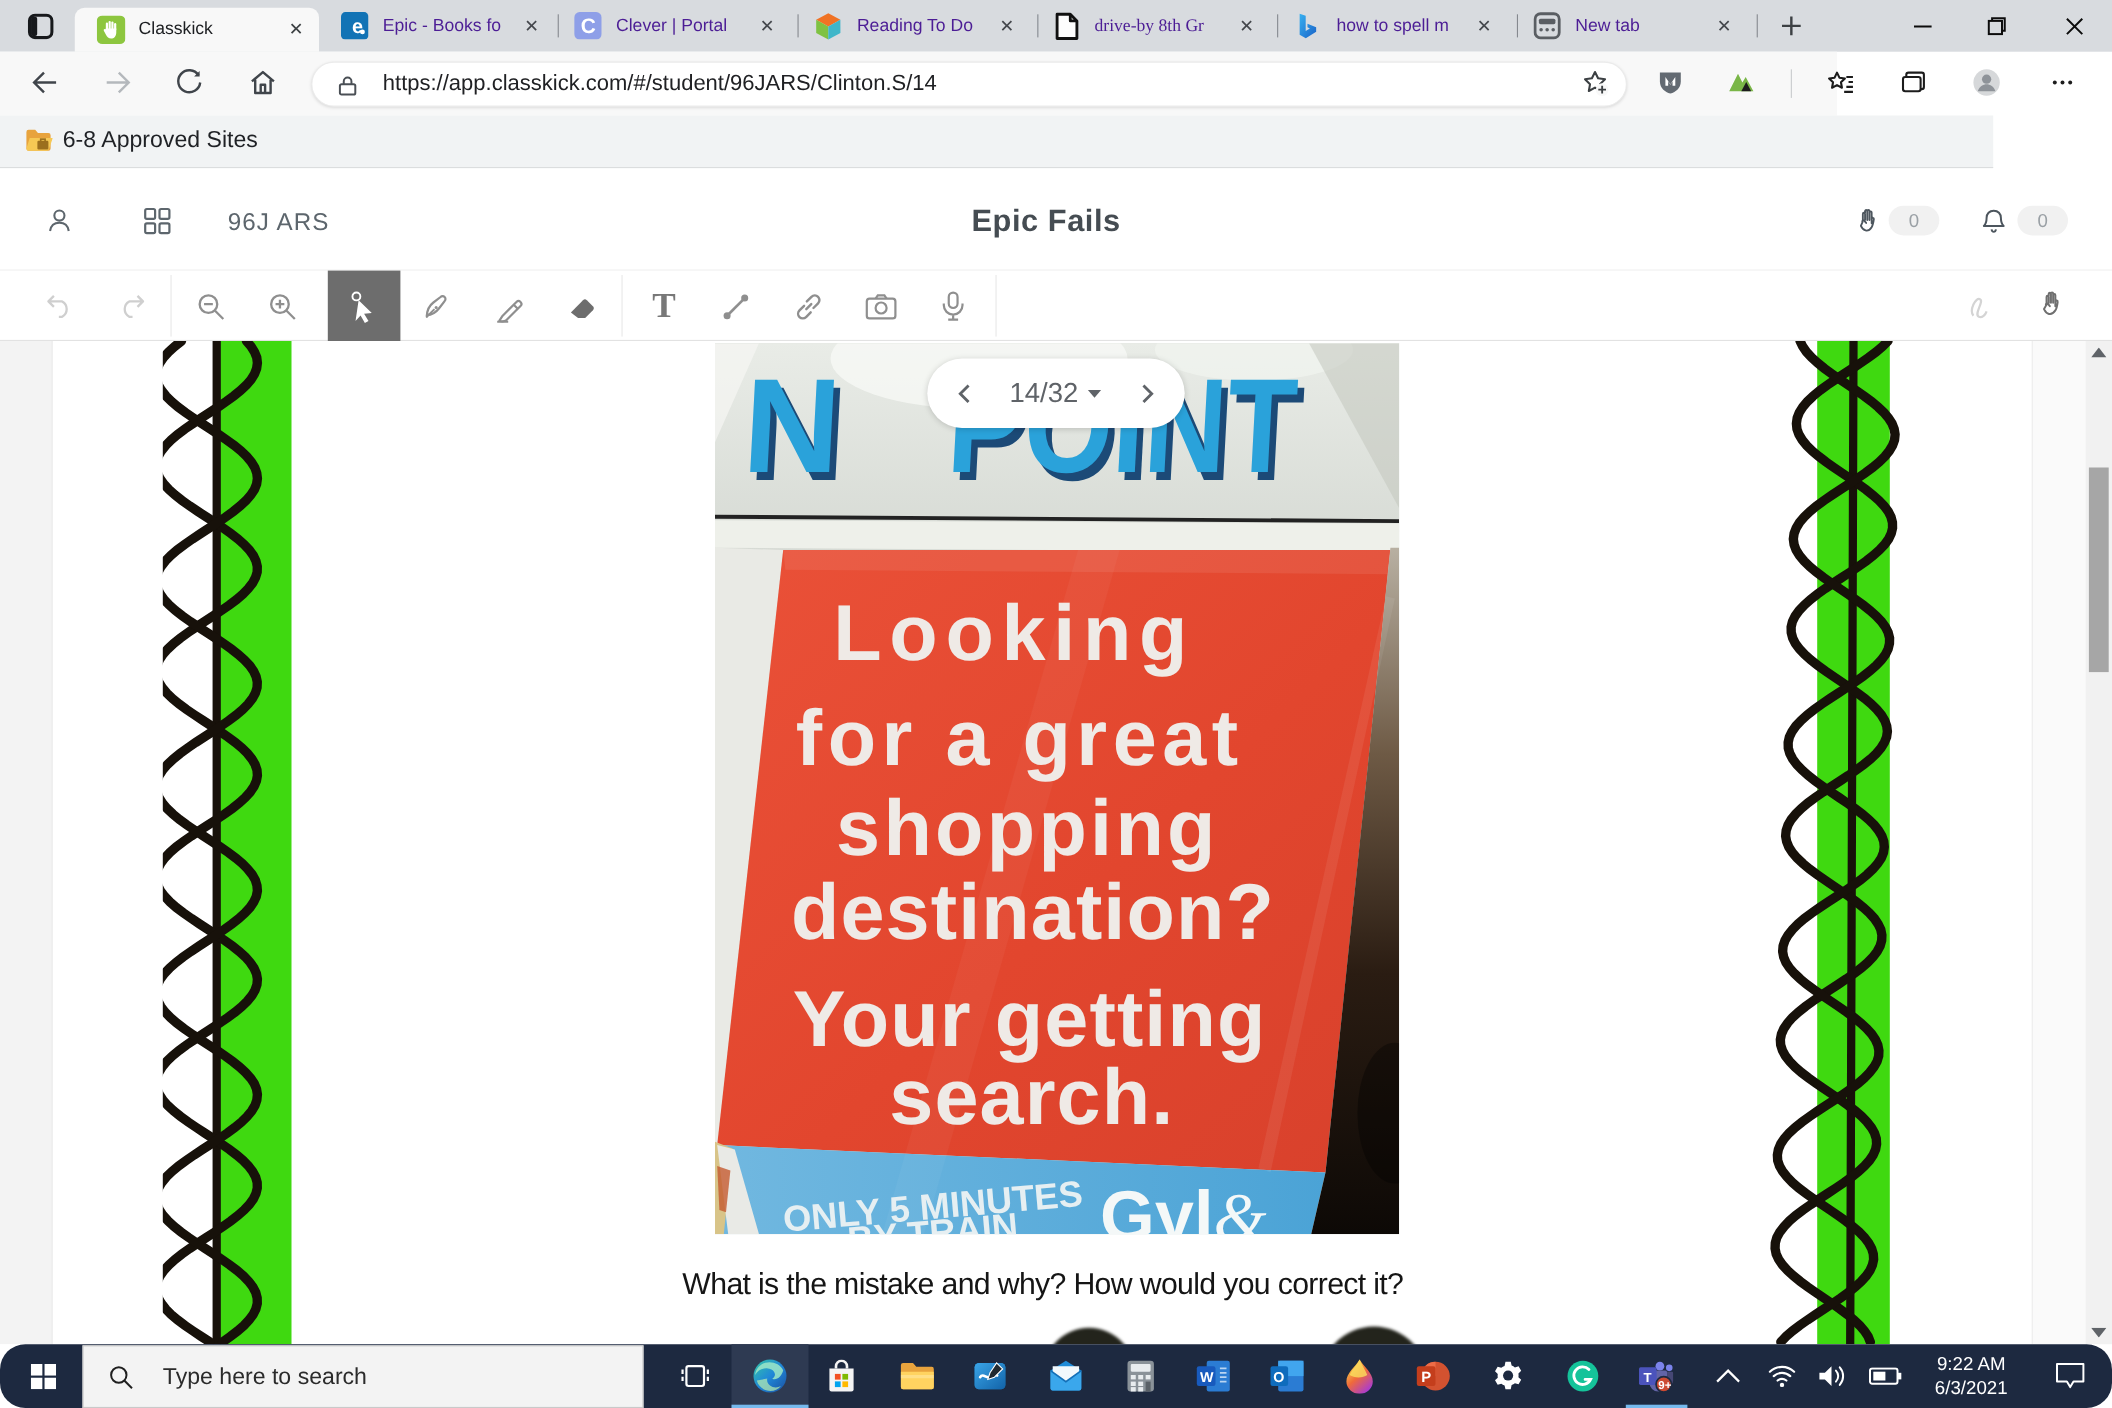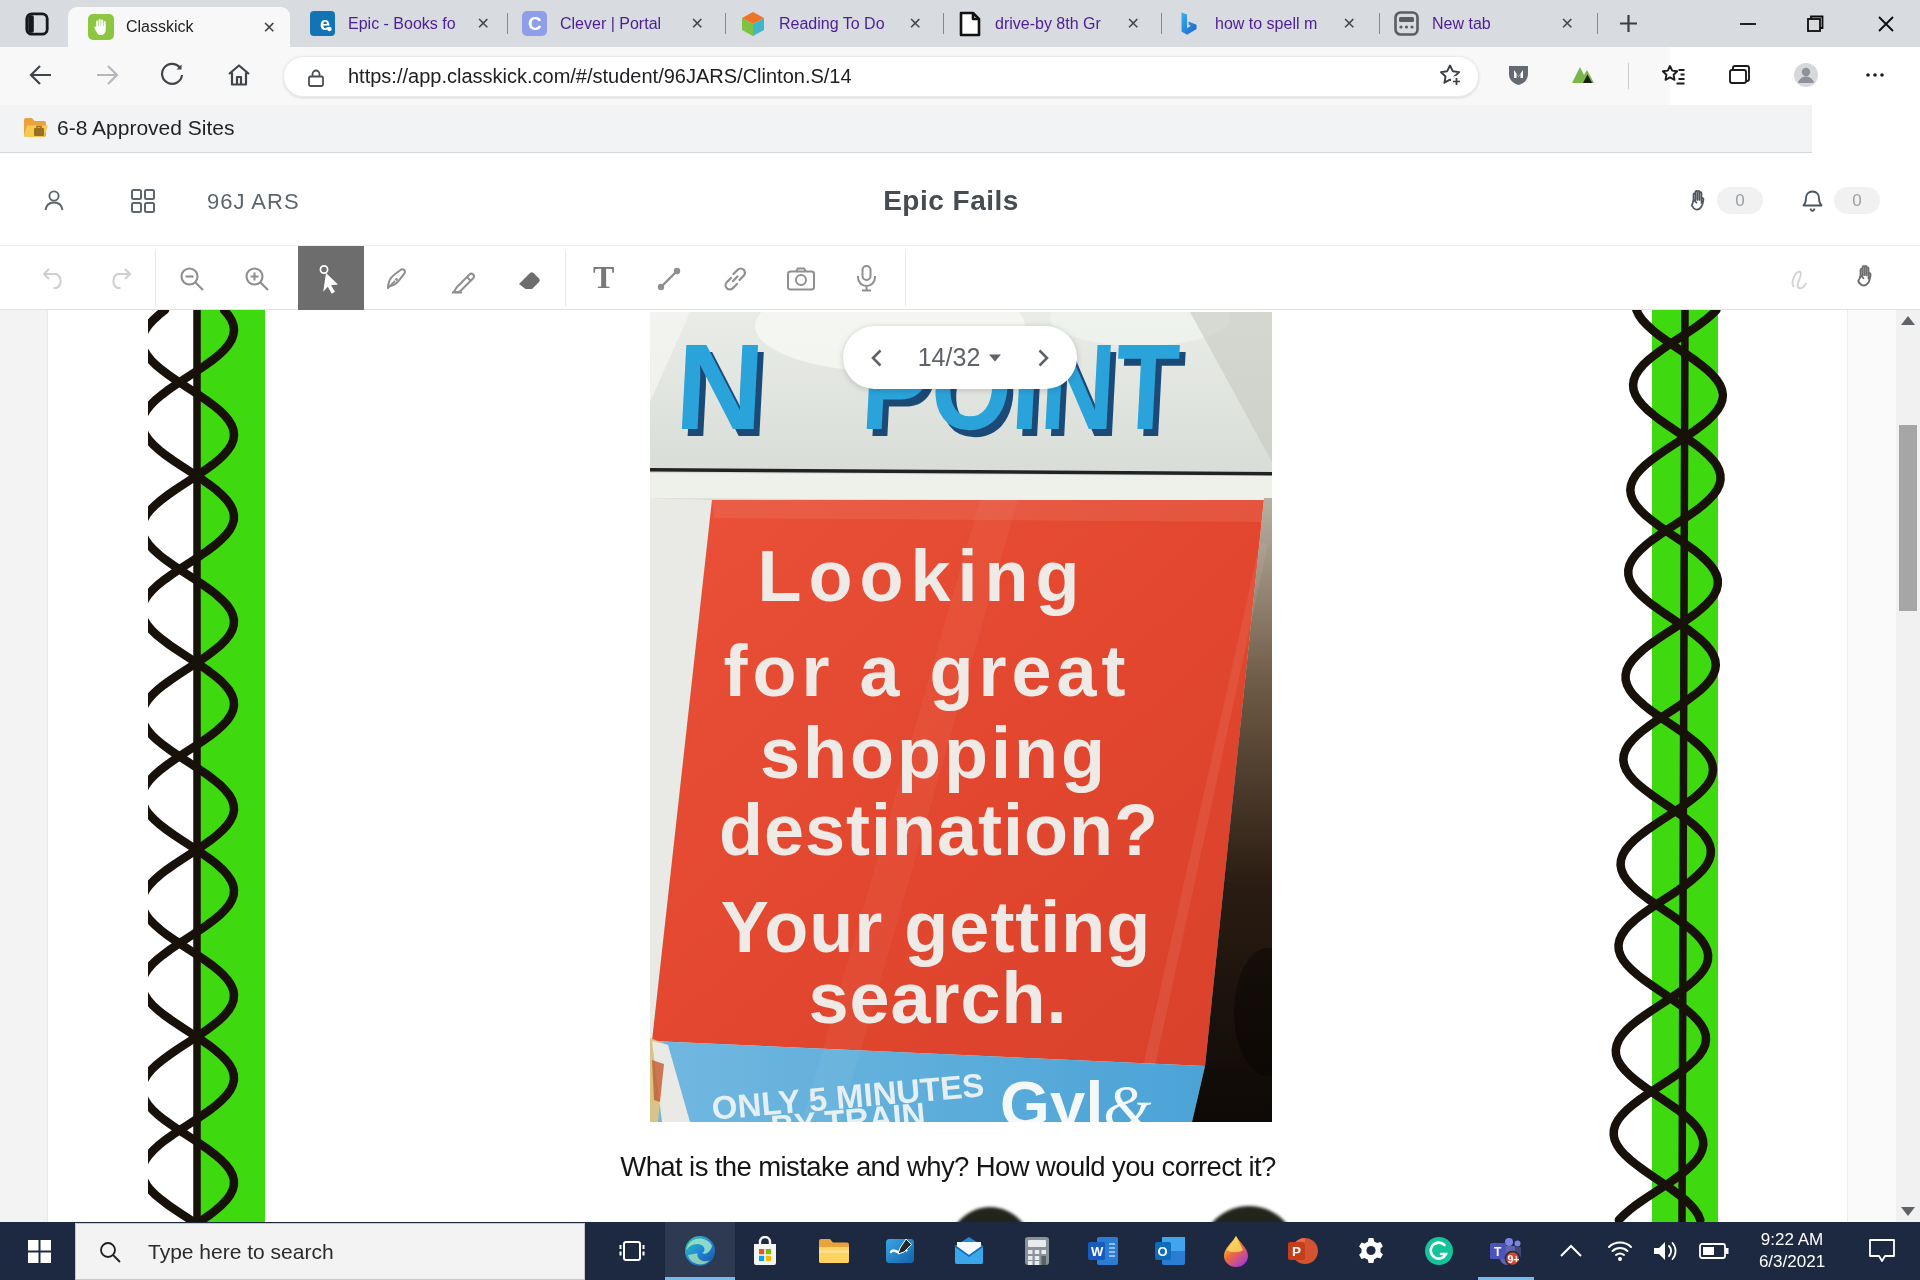--- a/index.html
+++ b/index.html
@@ -46,21 +46,21 @@
 .ph-line { position:absolute; left:0; width:560px; text-align:center; font-weight:bold; color:#efeae6; font-size:72px; line-height:72px; letter-spacing:1px; }
 
 #pagepill { position:absolute; left:843px; top:16px; width:234px; height:63px; background:#ffffff; border-radius:32px; box-shadow:0 1px 6px rgba(0,0,0,0.18); display:flex; align-items:center; justify-content:center; }
 #pagenum { font-size:25px; color:#5f6368; }
 
 
 #scrollbar { position:absolute; right:0; top:310px; width:24px; height:912px; background:#f1f1f1; }
 #scrollthumb { position:absolute; left:3px; top:115px; width:18px; height:186px; background:#a6a6a6; }
 
 
-#taskbar { position:absolute; left:0; top:1222px; width:1920px; height:58px; background:#1d2940; }
+#taskbar { position:absolute; left:0; top:1222px; width:1920px; height:58px; background:#1d2940;border-radius:23px; }
 #searchbox { position:absolute; left:75px; top:1px; width:510px; height:57px; background:#f3f3f3; border:1px solid #c9c9c9; display:flex; align-items:center; }
 #searchbox span { font-size:21px; color:#2b2b2b; margin-left:26px; }
 .tbicon { position:absolute; top:0; width:62px; height:58px; display:flex; align-items:center; justify-content:center; }
 #traytime { position:absolute; left:1742px; top:7px; width:100px; color:#ffffff; font-size:17px; text-align:center; line-height:22px; }
 </style>
 </head>
 <body>
 <div id="stage">
 
   <div id="tabbar">
@@ -88,21 +88,21 @@
     </div>
     <div class="tab" style="left:726px;width:212px;padding-left:14px;">
       <svg width="26" height="26" viewBox="0 0 26 26">
           <polygon points="13,1 24,7 13,13 2,7" fill="#f07224"></polygon>
           <polygon points="2,7 13,13 13,25 2,19" fill="#7ec242"></polygon>
           <polygon points="24,7 13,13 13,25 24,19" fill="#3fb6c9"></polygon>
         </svg>
       <span class="title" style="margin-left:13px;width:120px;">Reading To Do</span>
       <span class="close">✕</span>
     </div>
-    <div class="tab" style="left:944px;width:212px;padding-left:14px;">
+    <div class="tab" style="left:944px;width:212px;padding-left:14px;font-family:Liberation Serif, serif;">
       <svg width="24" height="26" viewBox="0 0 24 26">
           <path d="M3 2 h12 l6 6 v16 h-18 z" fill="#fdfdfd" stroke="#111" stroke-width="2.6" stroke-linejoin="round"></path>
           <path d="M15 2 v6 h6" fill="none" stroke="#111" stroke-width="2.6" stroke-linejoin="round"></path>
         </svg>
       <span class="title" style="margin-left:13px;width:121px;">drive-by 8th Gr</span>
       <span class="close">✕</span>
     </div>
     <div class="tab" style="left:1162px;width:210px;padding-left:14px;">
       <svg width="26" height="26" viewBox="0 0 26 26">
           <defs>

